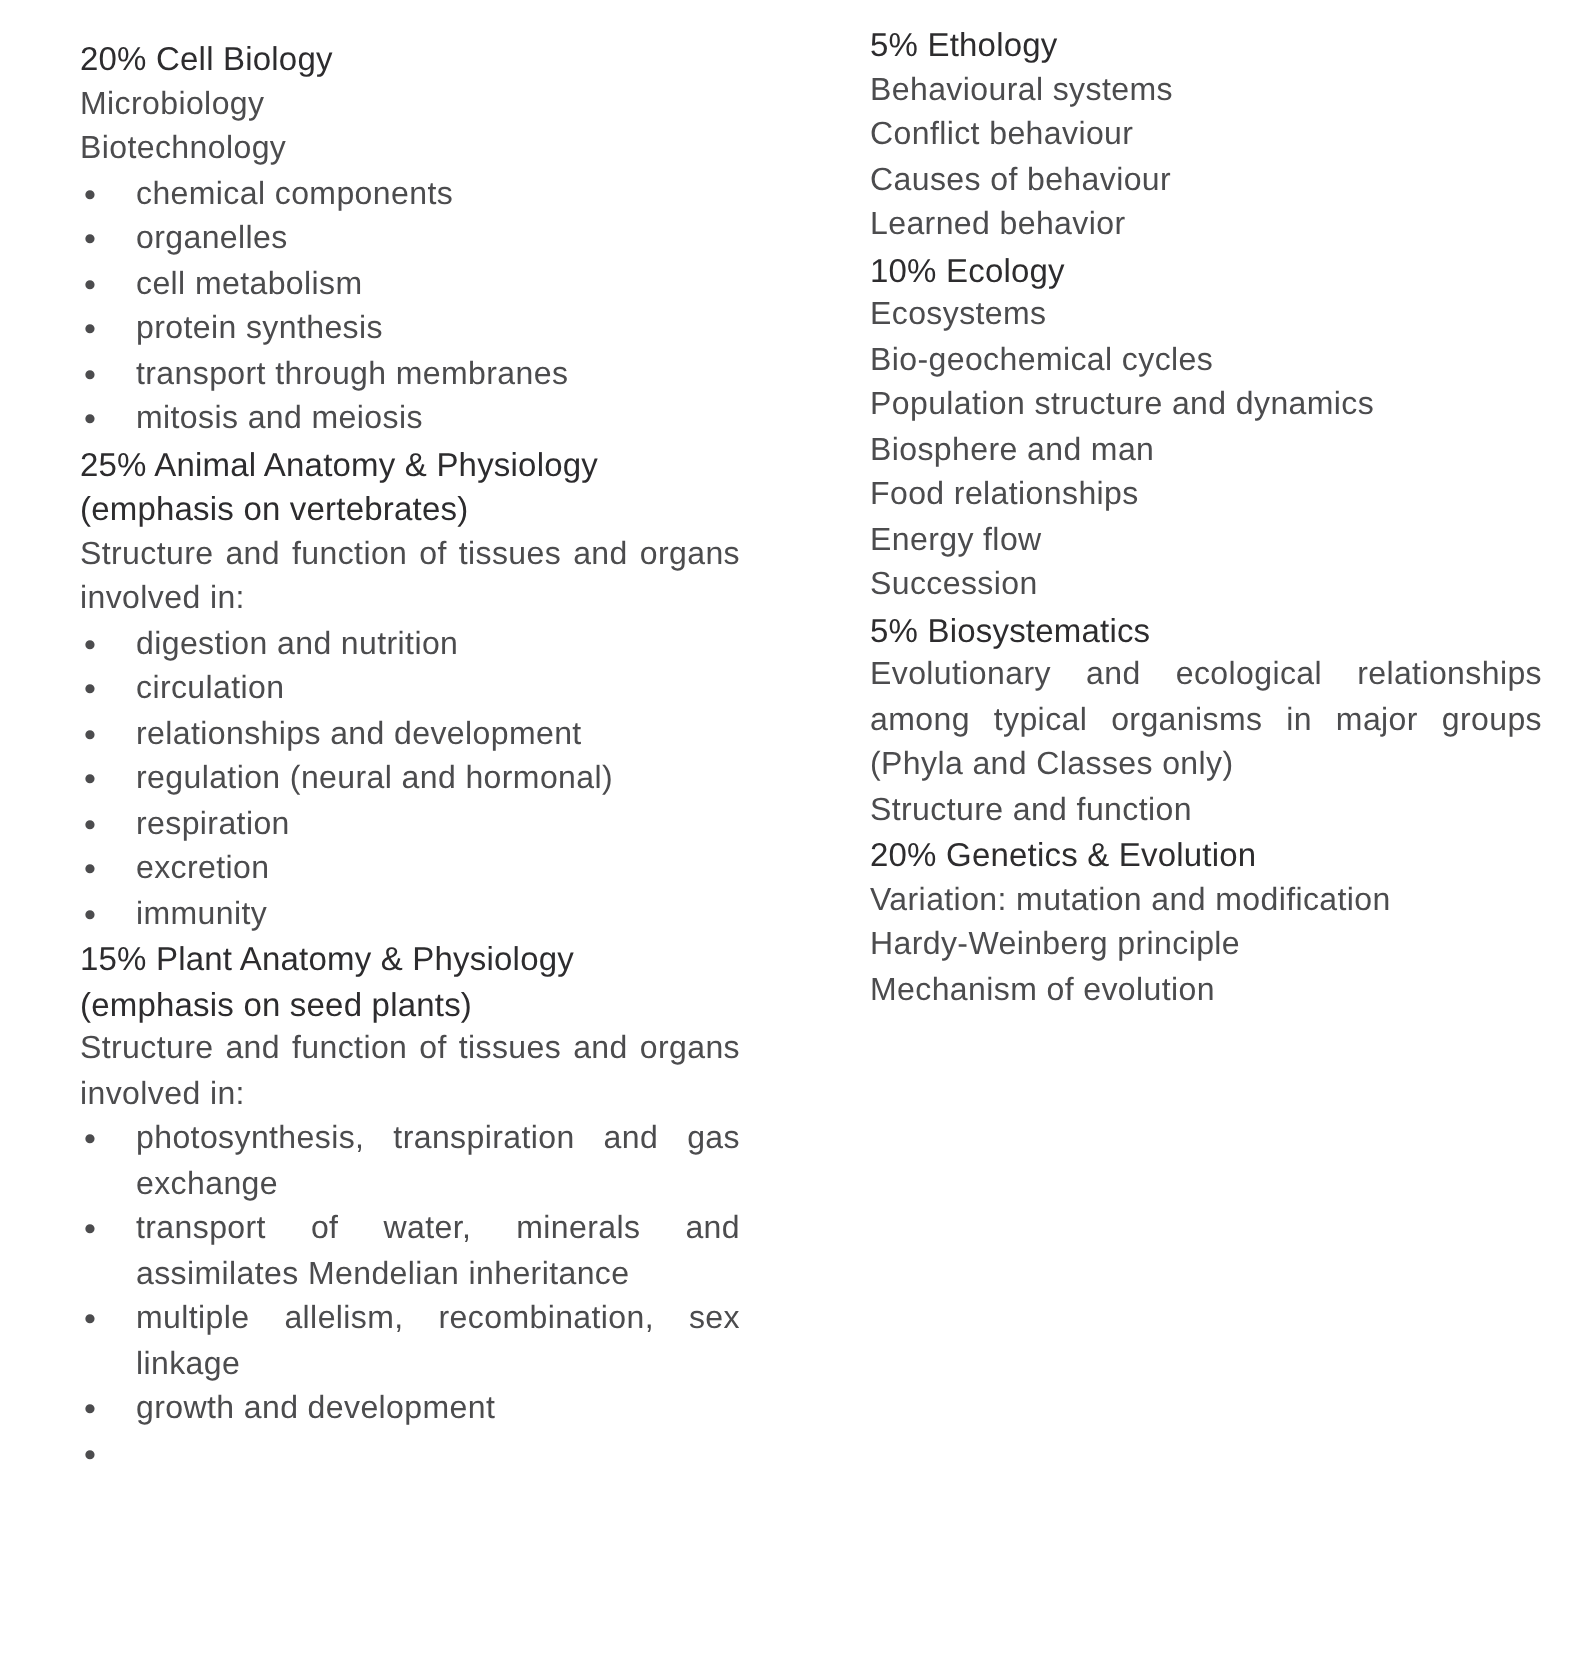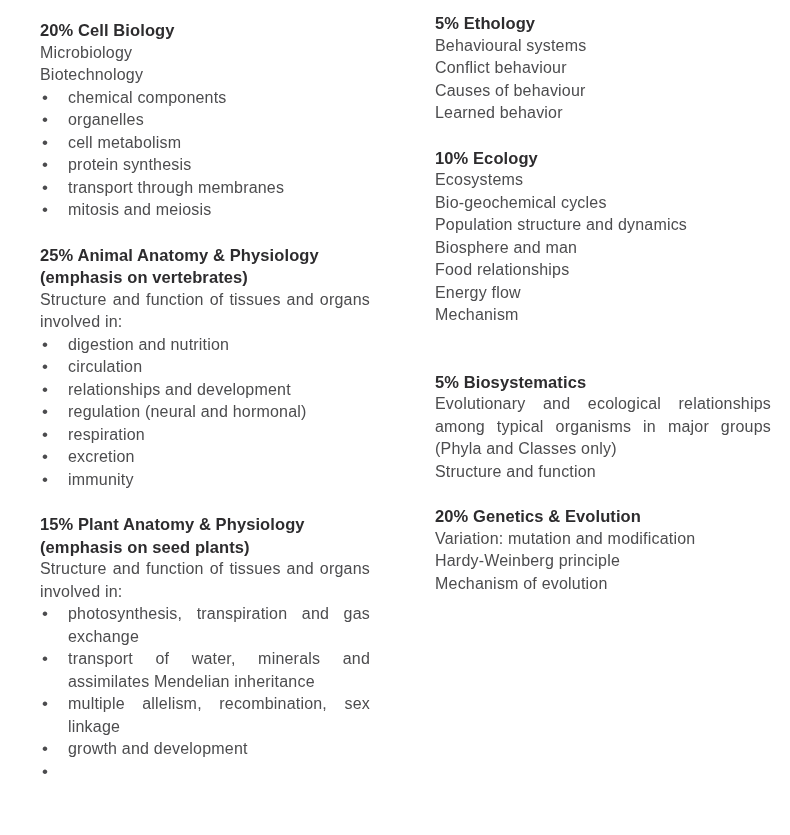--- a/index.html
+++ b/index.html
@@ -18,28 +18,28 @@
     letter-spacing: 0.2px;
     color: var(--body-color, #4c4c4e);
   }
   .column {
     position: absolute;
     top: 0;
   }
   #column-left  { left: 40px;  top: 19px; width: 330px; }
   #column-right { left: 435px; top: 12px; width: 336px; }
 
-  .topic-section { margin-top: 22px; }
+  .topic-section { }
   .topic-section.first { margin-top: 0; }
-  .topic-section.extra-gap { margin-top: 44px; }
+  .topic-section.extra-gap { }
 
   .section-heading {
     margin: 0;
     font-size: 16.5px;
-    font-weight: bold;
+    font-weight: normal;
     line-height: 22.5px;
     letter-spacing: 0.1px;
     color: var(--heading-color, #2d2c2e);
     text-align: left;
   }
   .section-line {
     margin: 0;
     text-align: justify;
   }
   .bullet-list {
@@ -113,21 +113,21 @@
         <p class="section-line">Learned behavior</p>
       </section>
       <section class="topic-section">
         <h3 class="section-heading">10% Ecology</h3>
         <p class="section-line">Ecosystems</p>
         <p class="section-line">Bio-geochemical cycles</p>
         <p class="section-line">Population structure and dynamics</p>
         <p class="section-line">Biosphere and man</p>
         <p class="section-line">Food relationships</p>
         <p class="section-line">Energy flow</p>
-        <p class="section-line">Mechanism</p>
+        <p class="section-line">Succession</p>
       </section>
       <section class="topic-section extra-gap">
         <h3 class="section-heading">5% Biosystematics</h3>
         <p class="section-line">Evolutionary and ecological relationships among typical organisms in major groups (Phyla and Classes only)</p>
         <p class="section-line">Structure and function</p>
       </section>
       <section class="topic-section">
         <h3 class="section-heading">20% Genetics &amp; Evolution</h3>
         <p class="section-line">Variation: mutation and modification</p>
         <p class="section-line">Hardy-Weinberg principle</p>

